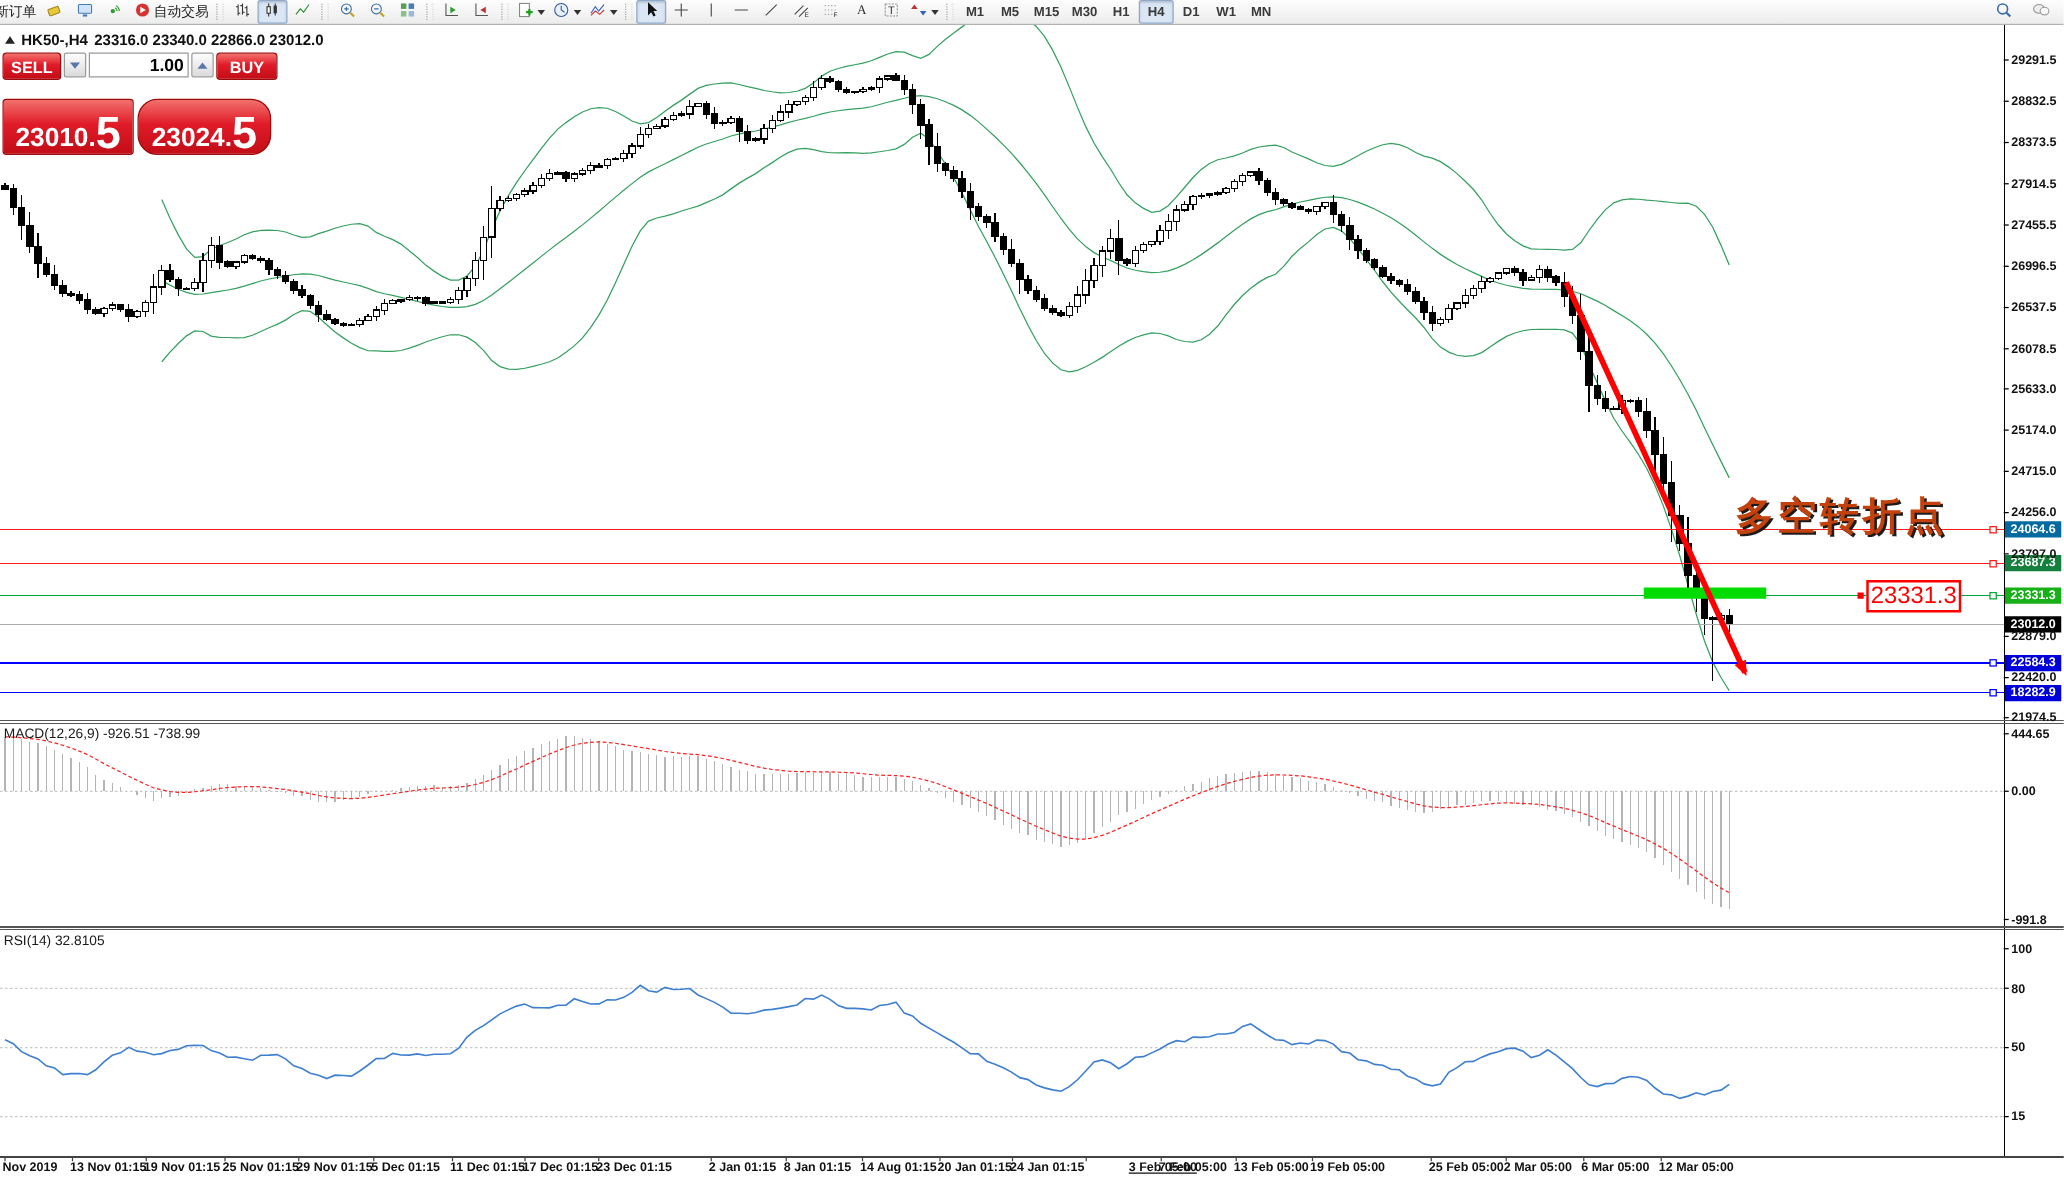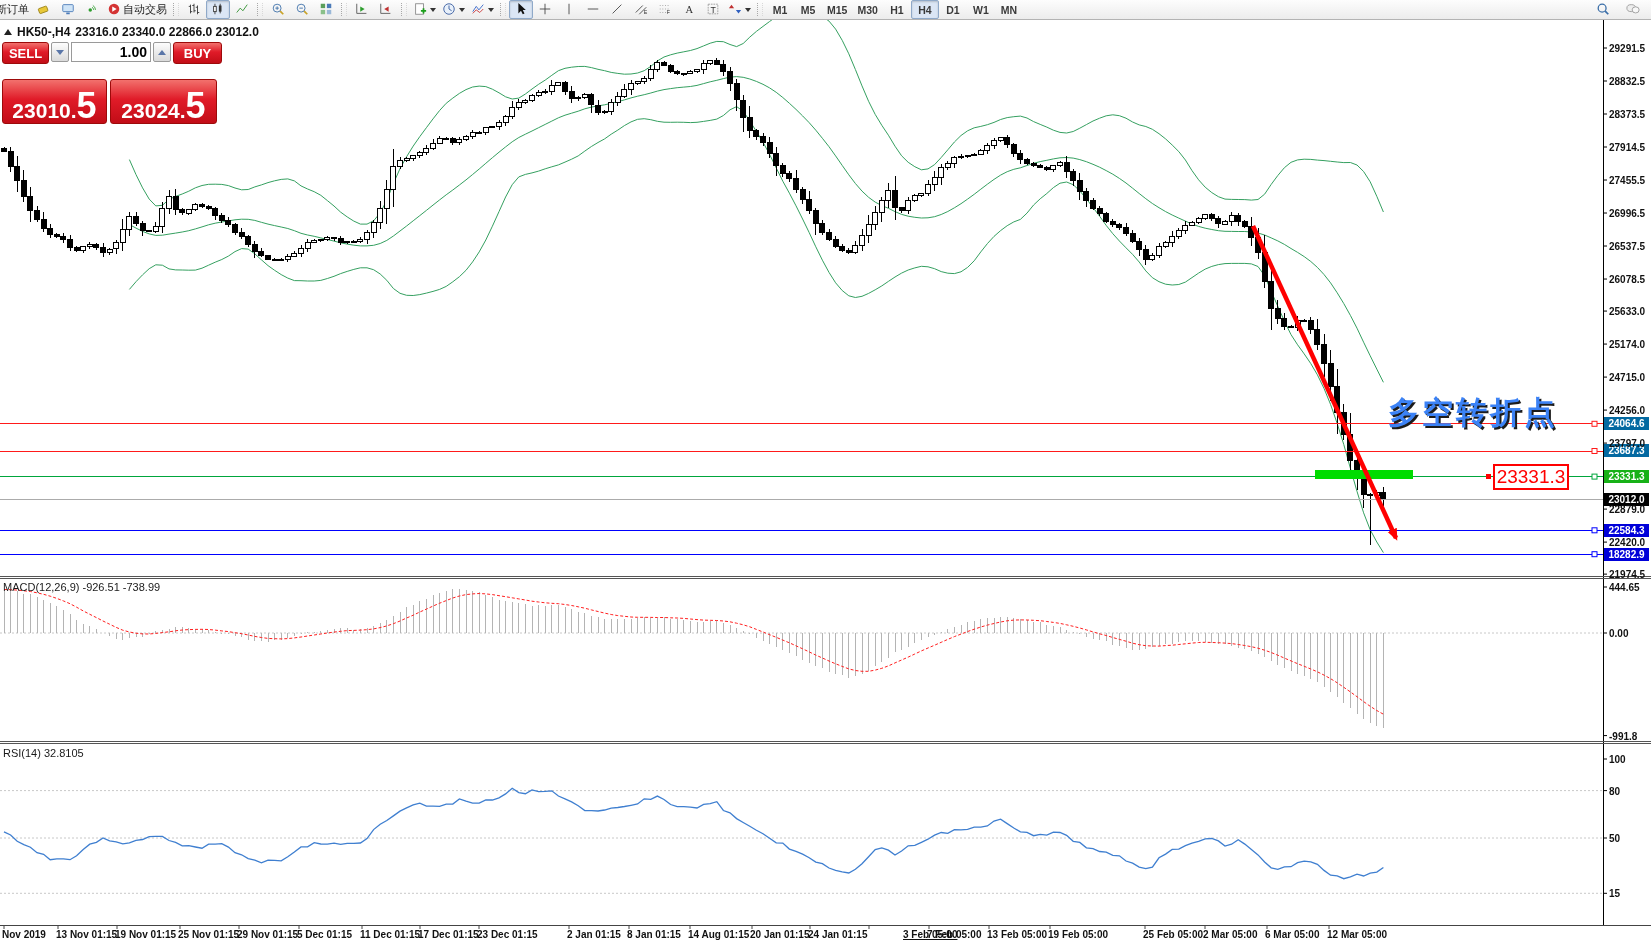--- a/index.html
+++ b/index.html
@@ -27,41 +27,41 @@
   #overlays{position:absolute;left:0;top:0;width:1651px;height:946px;z-index:20;pointer-events:none;}
   .axis-label{position:absolute;left:1609px;width:44px;font-size:10px;font-weight:600;color:#111;line-height:13px;}
   .axis-badge{position:absolute;left:1604px;width:45px;height:13px;font-size:10px;font-weight:600;color:#fff;
      text-align:center;line-height:13px;}
   .time-label{position:absolute;top:929px;font-size:10px;font-weight:600;color:#111;}
   .pane-label{position:absolute;font-size:11px;color:#1a1a1a;z-index:21;}
   .chart-title{position:absolute;left:4px;top:25px;font-size:12px;font-weight:600;color:#111;display:flex;align-items:center;gap:5px;z-index:21;}
   .tri-up-dark{width:0;height:0;border-left:4px solid transparent;border-right:4px solid transparent;border-bottom:6px solid #222;}
 
   .annotation{position:absolute;left:1388px;top:392px;font-size:31px;font-weight:700;letter-spacing:3px;
-     color:#3b82f6;text-shadow:2px 2px 0 #1c1c1c;z-index:22;}
+     color:#c2410c;text-shadow:2px 2px 0 #1c1c1c;z-index:22;}
   .price-box{position:absolute;left:1493px;top:464px;width:72px;height:22px;background:#fff;border:2px solid #ff0000;
      color:#ff0000;font-size:19px;line-height:22px;text-align:center;z-index:22;}
   .price-box-handle{position:absolute;left:1486px;top:474px;width:5px;height:5px;background:#ff0000;z-index:22;}
 
   
   .trade-panel{position:absolute;left:2px;top:42px;width:257px;z-index:30;}
   .tp-row1{display:flex;gap:2px;height:21px;}
   .tp-btn{height:20px;border-radius:3px;color:#fff;font-weight:700;font-size:13px;display:flex;align-items:center;justify-content:center;
      background:linear-gradient(180deg,#f2716d,#e01b28 45%,#c20d17);border:1px solid #9d0a0a;}
   .tp-sell{width:45px;} .tp-buy{width:47px;}
   .tp-spin{width:16px;height:18px;background:linear-gradient(#fdfdfd,#dadada);border:1px solid #9a9a9a;border-radius:2px;
      display:flex;align-items:center;justify-content:center;}
   .tri-down{width:0;height:0;border-left:4px solid transparent;border-right:4px solid transparent;border-top:5px solid #5a76a8;}
   .tri-up{width:0;height:0;border-left:4px solid transparent;border-right:4px solid transparent;border-bottom:5px solid #5a76a8;}
   .tp-lot{width:72px;height:18px;border:1px solid #9a9a9a;background:#fff;font-family:"Liberation Sans",sans-serif;
      font-size:14px;font-weight:700;text-align:right;padding:0 3px;}
   .tp-row2{display:flex;gap:3px;margin-top:16px;}
   .tp-price{height:41px;border-radius:3px;color:#fff;display:flex;align-items:flex-end;justify-content:center;padding-bottom:2px;
      background:linear-gradient(180deg,#f2716d,#e01b28 45%,#c20d17);border:1px solid #9d0a0a;}
-  .tp-price-sell{width:103px;} .tp-price-buy{width:105px;}
+  .tp-price-sell{width:103px;} .tp-price-buy{width:105px;border-radius:16px;}
   .tp-main{font-size:21px;font-weight:700;line-height:1;}
   .tp-dot{font-size:21px;font-weight:700;line-height:1;}
   .tp-frac{font-size:36px;font-weight:700;line-height:.82;}
 </style>
 </head>
 <body>
 
 <div class="toolbar" id="toolbar">
     <div class="tb-btn">
       <span class="lbl clip-left">新订单</span>
@@ -983,21 +983,21 @@
     <span>23316.0 23340.0 22866.0 23012.0</span>
   </div>
 
   <div class="pane-label" style="left:3px;top:581px;">MACD(12,26,9) -926.51 -738.99</div>
   <div class="pane-label" style="left:3px;top:747px;">RSI(14) 32.8105</div>
 
   <div class="annotation">多空转折点</div>
   <div class="price-box">23331.3</div>
   <div class="price-box-handle"></div>
 <div class="axis-badge" style="top: 417.347px; background: #0369a1;">24064.6</div>
-    <div class="axis-badge" style="top: 444.477px; background: #0369a1; text-align: center;">23687.3</div>
+    <div class="axis-badge" style="top: 444.477px; background: #15803d; text-align: center;">23687.3</div>
     <div class="axis-badge" style="top: 470.076px; background: rgb(23, 177, 23);">23331.3</div>
     <div class="axis-badge" style="top: 493.035px; background: rgb(0, 0, 0);">23012.0</div>
     <div class="axis-badge" style="top: 523.789px; background: rgb(0, 0, 217);">22584.3</div>
     <div class="axis-badge" style="top: 547.67px; background: rgb(0, 0, 217);">18282.9</div>
     <div class="axis-label" style="top: 581.01px;">444.65</div>
     <div class="axis-label" style="top: 627px;">0.00</div>
     <div class="axis-label" style="top: 729.582px;">-991.8</div>
     <div class="axis-label" style="top: 753px;">100</div>
     <div class="axis-label" style="top: 784.6px;">80</div>
     <div class="axis-label" style="top: 832px;">50</div>

